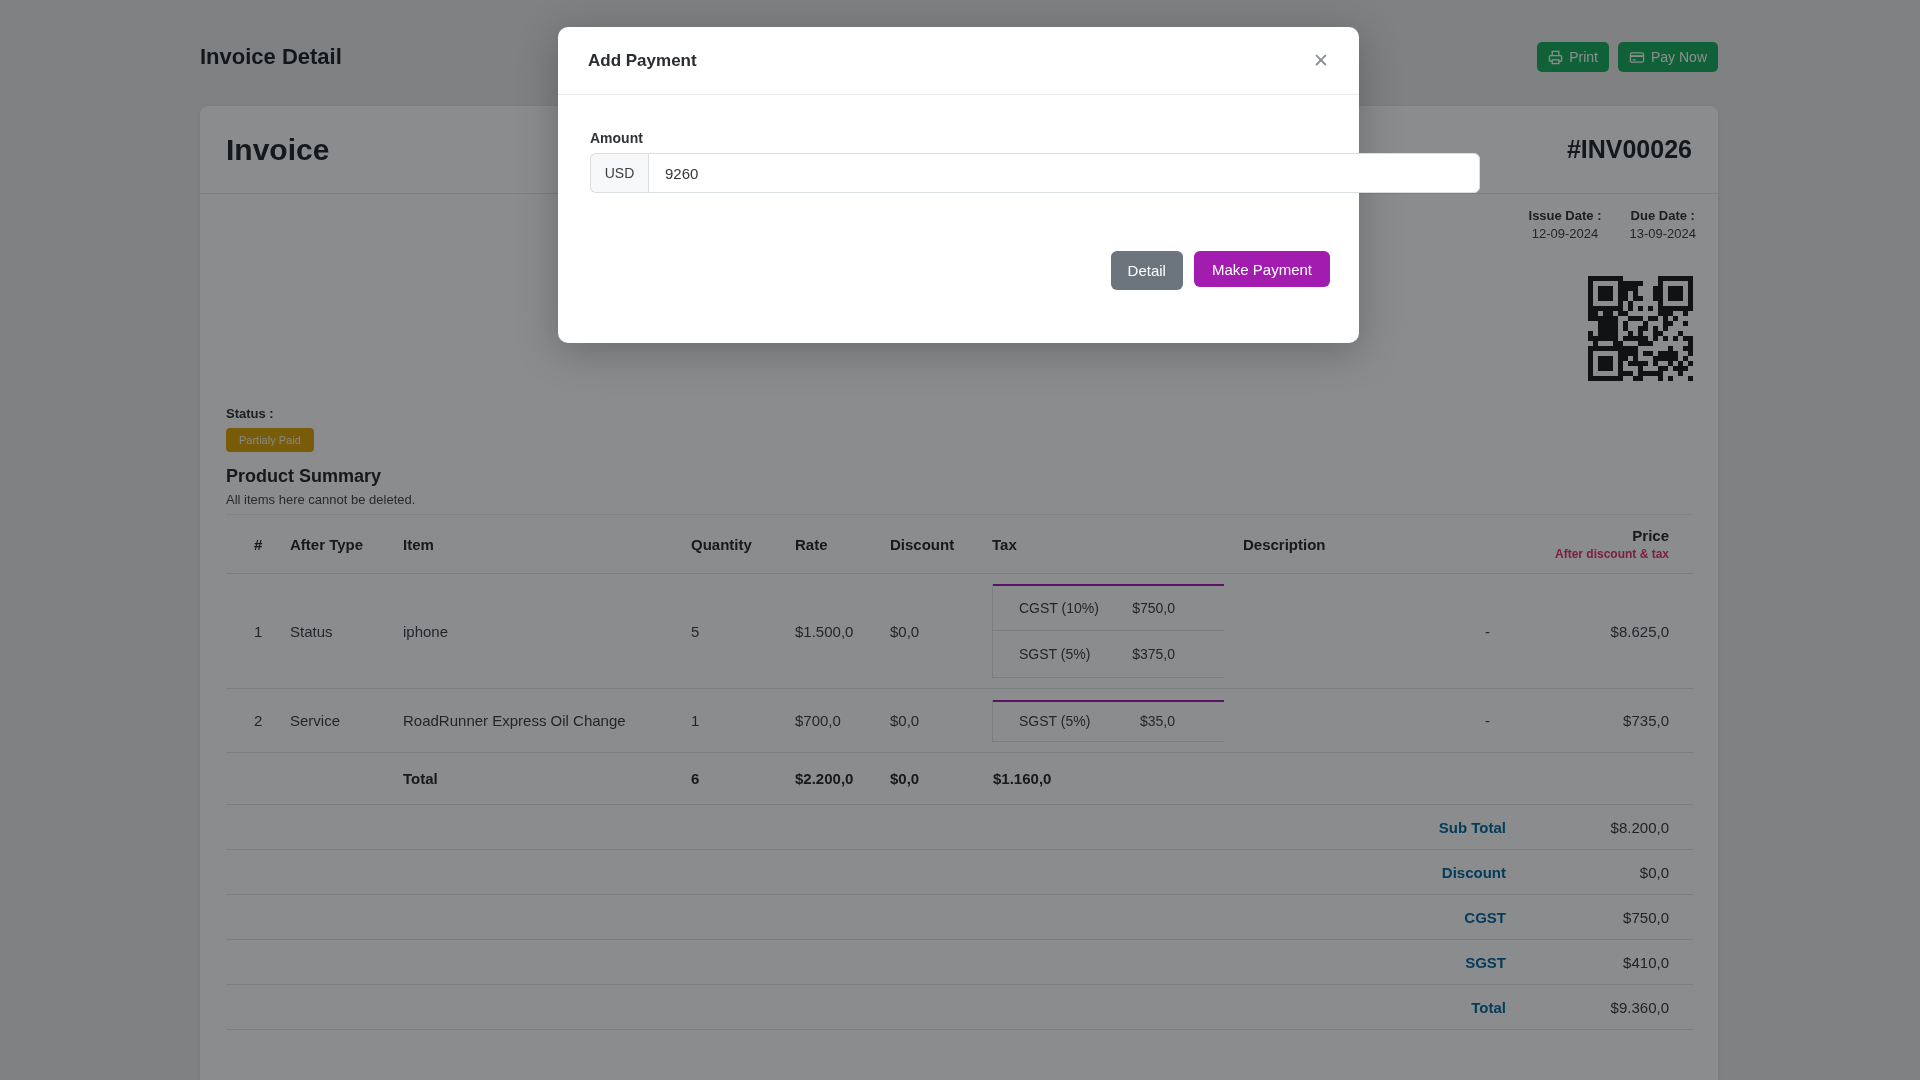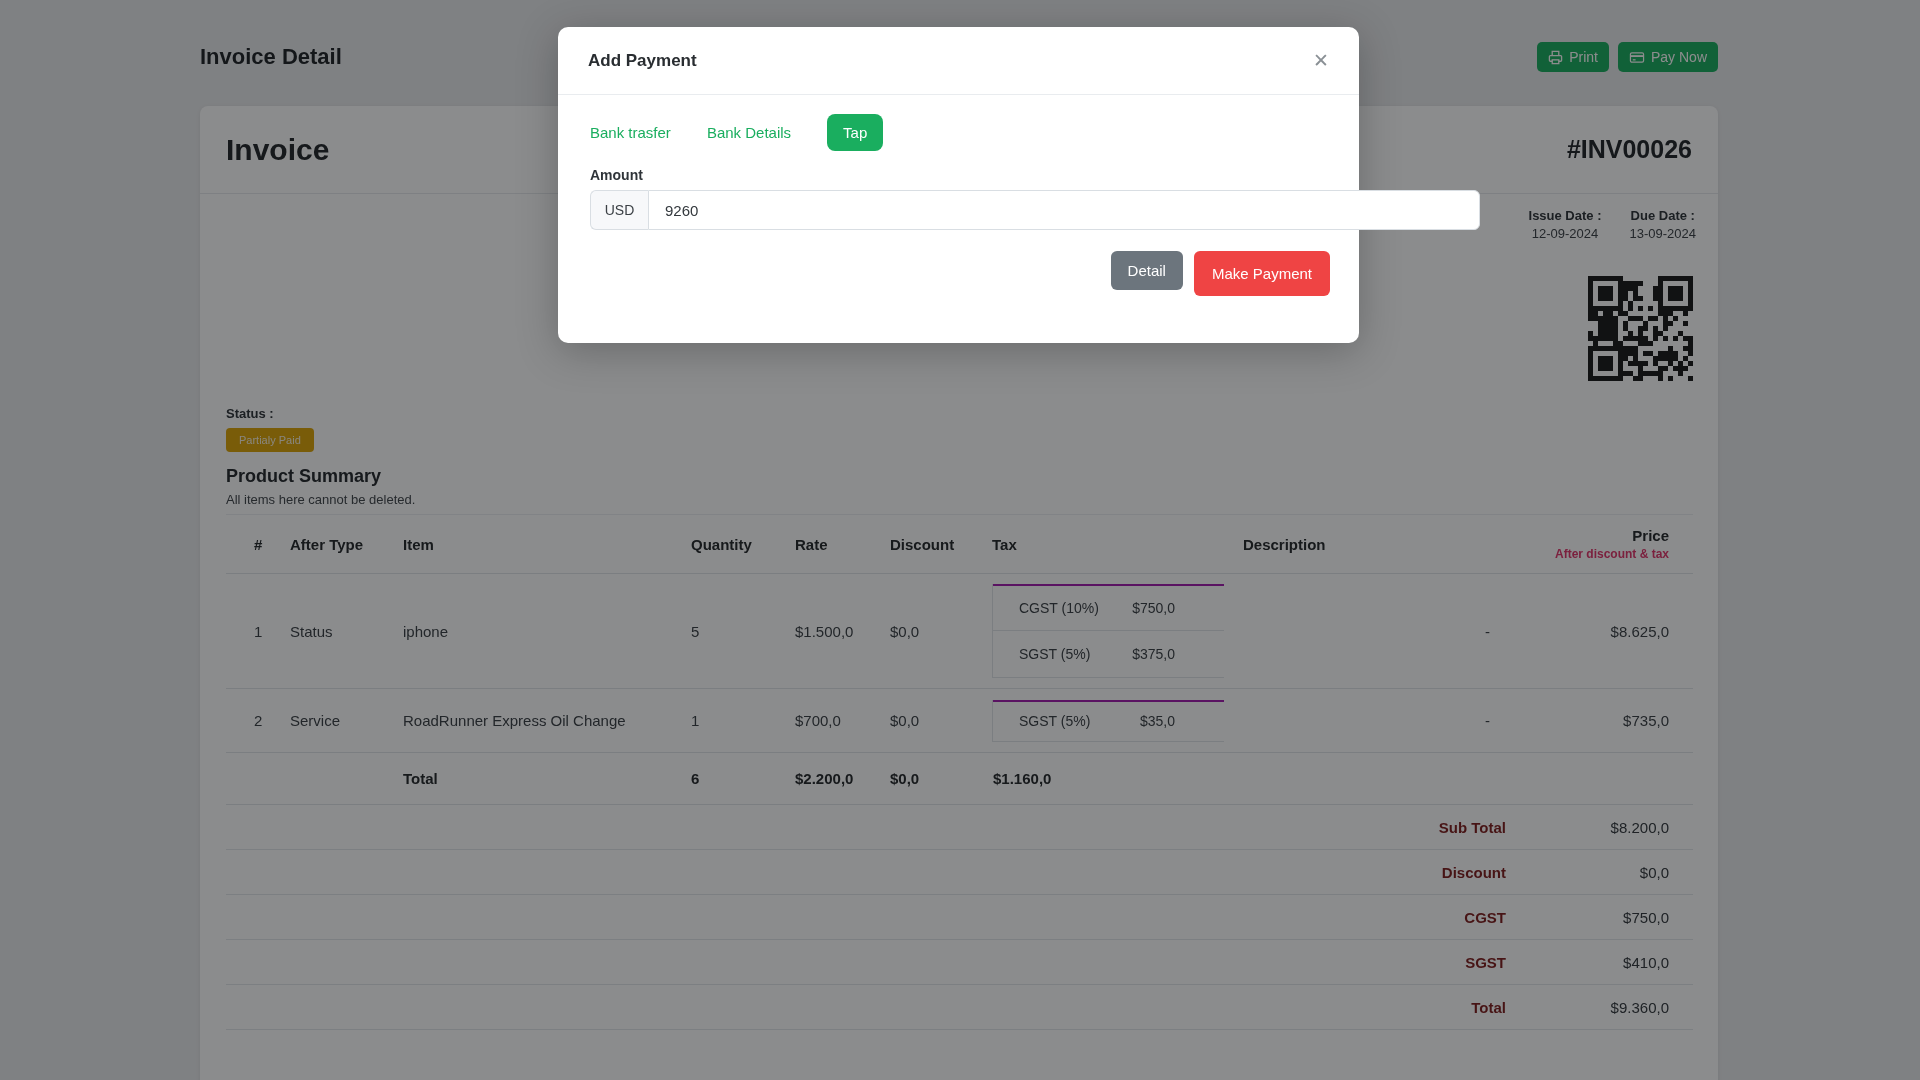--- a/index.html
+++ b/index.html
@@ -54,21 +54,21 @@
   .cell-tax { align-self:stretch; display:flex; flex-direction:column; justify-content:center; }
   .tax-sub { margin-left:6px; border-left:1px solid #e0e4e8; }
   .tax-line { display:flex; justify-content:space-between; align-items:center;
     padding:0 49px 0 26px; height:47px; border-bottom:1px solid #e0e4e8; font-size:14px; }
   .tax-line:first-child { border-top:2px solid #a21caf; }
   .r2 .tax-line { height:42px; }
   .total-row { height:52px; font-weight:700; color:#25282b; }
   .c-taxtotal { padding-left:7px; }
   .srow { height:45px; display:flex; justify-content:flex-end; align-items:center;
     border-bottom:1px solid #e3e6ea; }
-  .slabel { font-weight:700; color:#7f1d1d; font-size:15px; }
+  .slabel { font-weight:700; color:#0369a1; font-size:15px; }
   .sval { width:187px; text-align:right; padding-right:24px; font-size:15px; color:#33383d; }
   
   .overlay { position:fixed; inset:0; background:rgba(8,10,12,0.47); z-index:10; }
   .modal { position:fixed; left:558px; top:27px; width:801px; height:316px; background:#fff;
     border-radius:10px; z-index:20; box-shadow:0 8px 40px rgba(0,0,0,.25); }
   .modal-head { height:68px; padding:0 30px; display:flex; align-items:center;
     justify-content:space-between; border-bottom:1px solid #e9ecef; }
   .modal-title { font-size:17px; font-weight:700; color:#292d31; }
   .modal-x { border:none; background:none; font-size:19px; color:#8a9095; cursor:pointer;
     line-height:1; font-family:inherit; }
@@ -80,21 +80,21 @@
   .amount-label { margin-top:16px; font-size:14px; font-weight:600; color:#2f3439; }
   .input-group { margin-top:7px; display:flex; height:40px; width:890px; }
   .currency { width:58px; background:#f7f8fa; border:1px solid #d9dee3; border-right:none;
     border-radius:6px 0 0 6px; display:flex; align-items:center; justify-content:center;
     font-size:14px; color:#3c4146; }
   .amount-input { flex:1; border:1px solid #d9dee3; border-radius:0 6px 6px 0; padding:0 16px;
     font-size:15px; color:#33383d; outline:none; font-family:inherit; background:#fff; }
   .modal-foot { position:absolute; right:29px; top:224px; display:flex; gap:11px; }
   .btn-gray { background:#6c757d; color:#fff; border:none; border-radius:6px; height:39px;
     padding:0 17px; font-size:15px; cursor:pointer; font-family:inherit; }
-  .btn-pay { background:#ef4444; color:#fff; border:none; border-radius:6px; height:45px;
+  .btn-pay { background:#a21caf; color:#fff; border:none; border-radius:6px; height:36px;
     padding:0 18px; font-size:15px; cursor:pointer; font-family:inherit; }
 </style>
 </head>
 <body>
 
 <div class="topbar">
   <div class="page-title">Invoice Detail</div>
   <div class="top-actions">
     <button class="btn-green">
       <span>
@@ -399,25 +399,20 @@
 </div>
 
 <div class="overlay"></div>
 
 <div class="modal">
   <div class="modal-head">
     <div class="modal-title">Add Payment</div>
     <button class="modal-x">✕</button>
   </div>
   <div class="modal-body">
-    <div class="tabs">
-      <button class="tab">Bank trasfer</button>
-      <button class="tab">Bank Details</button>
-      <button class="tab active">Tap</button>
-    </div>
     <div class="amount-label">Amount</div>
     <div class="input-group">
       <div class="currency">USD</div>
       <input class="amount-input" type="text" value="9260" style="">
     </div>
   </div>
   <div class="modal-foot">
     <button class="btn-gray">Detail</button>
     <button class="btn-pay">Make Payment</button>
   </div>

